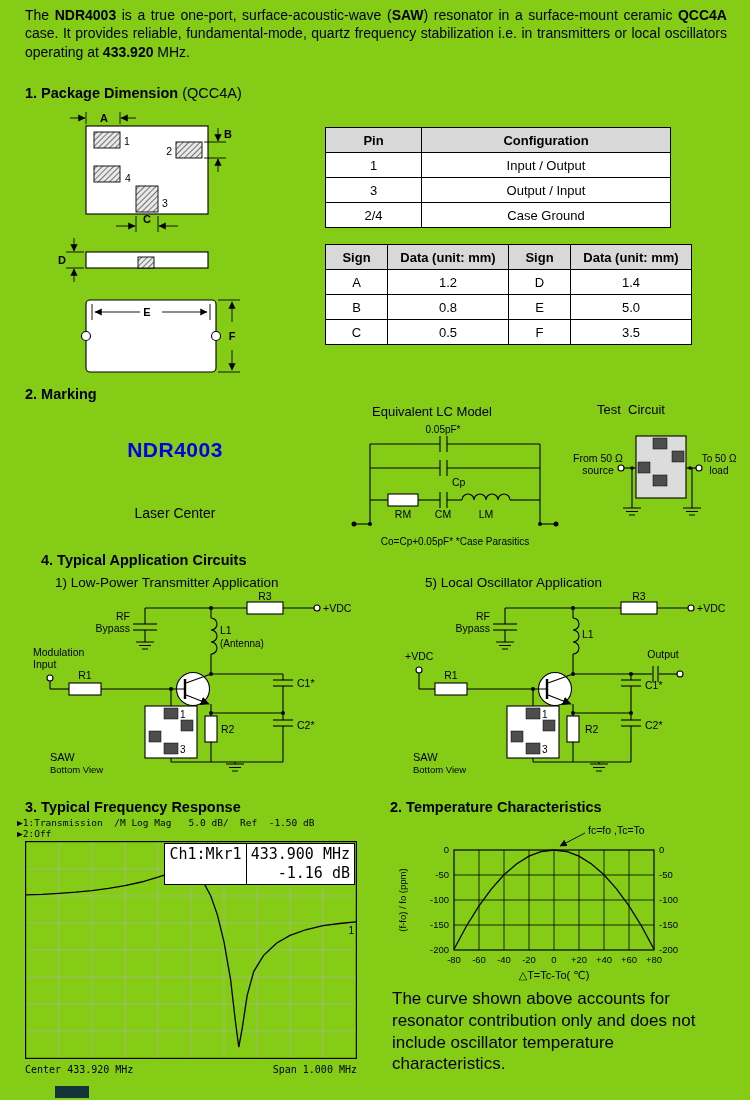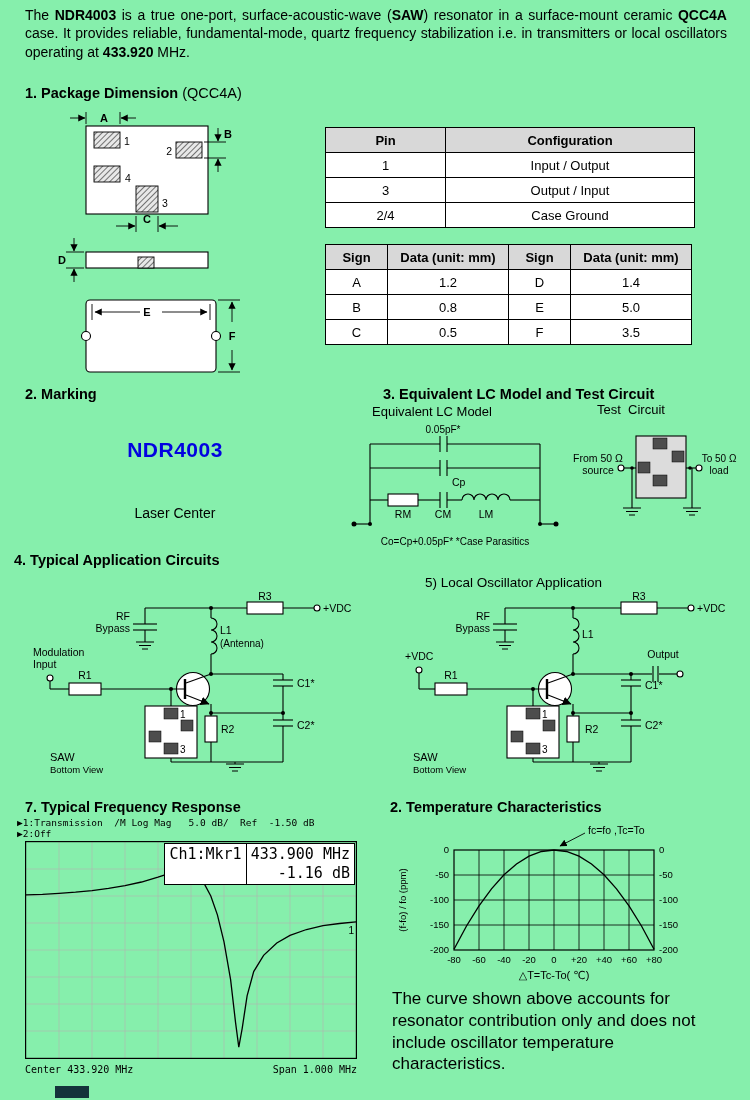--- a/index.html
+++ b/index.html
@@ -1,18 +1,18 @@
 <!DOCTYPE html>
 <html><head>
 <meta charset="utf-8">
 <style>
   *{margin:0;padding:0;box-sizing:border-box}
   html,body{background:#fff}
   body{font-family:"Liberation Sans",sans-serif;color:#000}
-  .page{position:relative;width:750px;height:1100px;background:#86efac;overflow:hidden}
+  .page{position:relative;width:750px;height:1100px;background:#84cc16;overflow:hidden}
   .abs{position:absolute}
   .intro{left:25px;top:6px;width:702px;font-size:14px;line-height:1.32;text-align:justify}
   .h-sec{font-size:14.5px;font-weight:bold;white-space:pre}
   .sub-title{font-size:13.5px;white-space:pre}
   table.tbl{border-collapse:collapse;font-size:13px;text-align:center;background:#fff}
   .tbl th,.tbl td{border:1px solid #000;height:25px;padding:0 6px}
   .tbl th{background:#d8d8d8;font-weight:bold}
   .part-number{font-size:21px;font-weight:bold;text-align:center;letter-spacing:.5px}
   .caption{font-size:14px;text-align:center}
   .lbl13{font-size:13px;white-space:pre}
@@ -119,21 +119,21 @@
         <line x1="190" y1="262" x2="212" y2="262" class="wt"></line>
       <line x1="204" y1="212" x2="204" y2="192" class="wt" marker-end="url(#arr)"></line>
       <line x1="204" y1="240" x2="204" y2="260" class="wt" marker-end="url(#arr)"></line>
       <text class="dim" x="204" y="230" text-anchor="middle">F</text>
     </g>
   </svg>
 
   <table class="tbl abs" style="left:325px;top:127px">
     <tbody>
         <tr>
-      <th style="width:120px">Pin</th>
+      <th style="width:96px">Pin</th>
       <th style="width:249px">Configuration</th>
     </tr>
     <tr>
           <td>1</td>
           <td>Input / Output</td>
         </tr>
     <tr>
           <td>3</td>
           <td>Output / Input</td>
         </tr>
@@ -170,21 +170,20 @@
           <td>F</td>
           <td>3.5</td>
         </tr>
   </tbody>
     </table>
 
   <div class="abs h-sec" style="left:25px;top:386px">2. Marking</div>
   <div class="abs part-number blue" style="left:95px;top:438px;width:160px">NDR4003</div>
   <div class="abs caption" style="left:95px;top:505px;width:160px">Laser Center</div>
 
-  <div class="abs h-sec" style="left:383px;top:386px">3. Equivalent LC Model and Test Circuit</div>
   <div class="abs lbl13" style="left:372px;top:404px">Equivalent LC Model</div>
   <div class="abs lbl13" style="left:597px;top:402px">Test  Circuit</div>
 
   <svg class="abs" style="left:340px;top:424px" width="402" height="126" viewBox="0 0 402 126" xmlns="http://www.w3.org/2000/svg" xmlns:xlink="http://www.w3.org/1999/xlink">
     <g>
 
       <line x1="30" y1="20" x2="30" y2="100" class="w"></line>
         <line x1="200" y1="20" x2="200" y2="100" class="w"></line>
 
       <line x1="30" y1="20" x2="100" y2="20" class="w"></line>
@@ -236,21 +235,22 @@
       <text class="t10" x="379" y="50" text-anchor="middle">load</text>
       <circle cx="292" cy="44" r="1.8" class="node"></circle>
         <circle cx="350" cy="44" r="1.8" class="node"></circle>
       <line x1="292" y1="44" x2="292" y2="84" class="w"></line>
         <use href="#gnd" xlink:href="#gnd" x="292" y="84"></use>
       <line x1="352" y1="44" x2="352" y2="84" class="w"></line>
         <use href="#gnd" xlink:href="#gnd" x="352" y="84"></use>
     </g>
   </svg>
 
-  <div class="abs h-sec" style="left:14px;top:552px">4. Typical Application Circuits</div>
+  <div class="abs h-sec" style="left:41px;top:552px">4. Typical Application Circuits</div>
+  <div class="abs sub-title" style="left:55px;top:575px">1) Low-Power Transmitter Application</div>
   <div class="abs sub-title" style="left:425px;top:575px">5) Local Oscillator Application</div>
 
   <svg class="abs" style="left:25px;top:592px" width="335" height="196" viewBox="0 0 335 196" xmlns="http://www.w3.org/2000/svg" xmlns:xlink="http://www.w3.org/1999/xlink">
     <g>
       <line x1="120" y1="16" x2="289" y2="16" class="w"></line>
       <rect x="222" y="10" width="36" height="12" class="box"></rect>
       <text class="t105" x="240" y="8" text-anchor="middle">R3</text>
       <circle cx="292" cy="16" r="3" class="term"></circle>
       <text class="t105" x="298" y="20">+VDC</text>
 
@@ -401,21 +401,21 @@
       <line x1="264" y1="82" x2="282" y2="82" class="w"></line>
       <circle cx="285" cy="82" r="3" class="term"></circle>
       <text class="t105" x="268" y="66" text-anchor="middle">Output</text>
 
       <line x1="138" y1="170" x2="236" y2="170" class="w"></line>
       <use href="#gnd" xlink:href="#gnd" x="204" y="172"></use>
       <line x1="204" y1="170" x2="204" y2="172" class="w"></line>
     </g>
   </svg>
 
-  <div class="abs h-sec" style="left:25px;top:799px">7. Typical Frequency Response</div>
+  <div class="abs h-sec" style="left:25px;top:799px">3. Typical Frequency Response</div>
   <div class="abs analyzer-hdr"><span>▶1:Transmission  /M Log Mag   5.0 dB/  Ref  -1.50 dB</span><br><span>▶2:Off</span></div>
 
   <div class="abs plot-wrap">
     <svg width="332" height="218" viewBox="0 0 332 218" xmlns="http://www.w3.org/2000/svg">
       <g id="freq-grid">
           <line x1="34" x2="34" y1="1" y2="217"></line>
           <line x1="67" x2="67" y1="1" y2="217"></line>
           <line x1="100" x2="100" y1="1" y2="217"></line>
           <line x1="133" x2="133" y1="1" y2="217"></line>
           <line x1="166" x2="166" y1="1" y2="217"></line>

